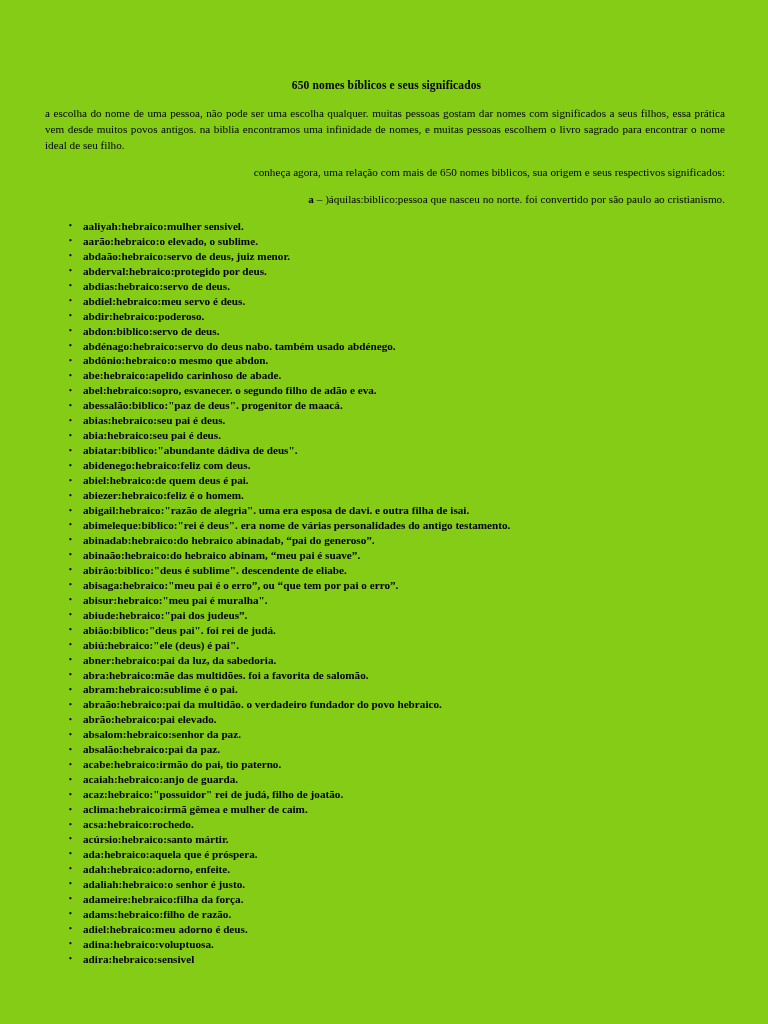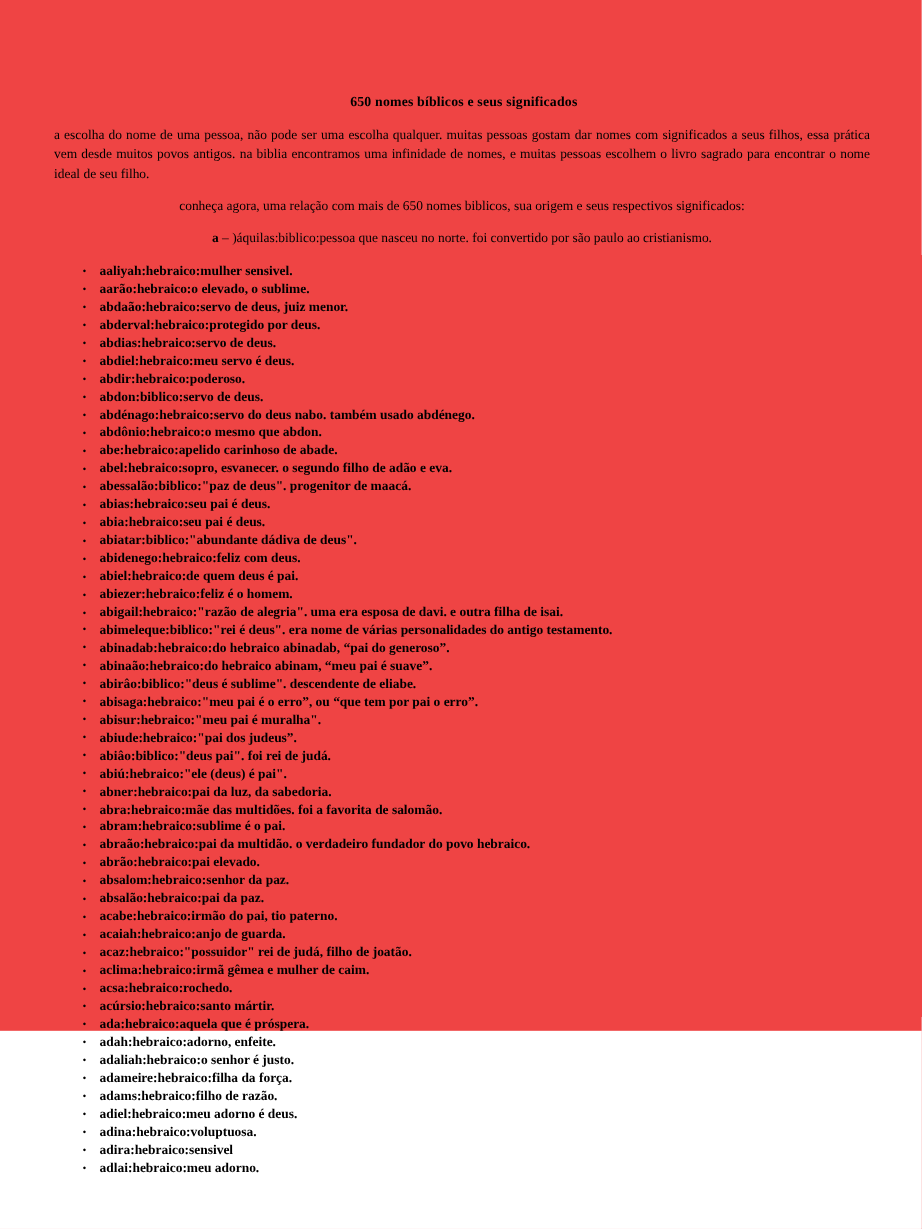--- a/index.html
+++ b/index.html
@@ -10,42 +10,42 @@
   body {
     width: 768px;
     height: 1024px;
     font-family: "Liberation Serif", "DejaVu Serif", serif;
     color: #000000;
     overflow: hidden;
   }
   .page {
     position: relative;
     width: 768px;
-    height: 859px;
-    background: #ef4444;
+    height: 1024px;
+    background: #84cc16;
     box-sizing: border-box;
     padding: 78px 40px 0 45px;
   }
   .doc-title {
     font-size: 11.5px;
     font-weight: bold;
     text-align: center;
     margin: 0 0 14px 0;
     line-height: 1.25;
     letter-spacing: 0.15px;
   }
   .para {
     font-size: 11.2px;
     line-height: 1.42;
     margin: 0 0 11px 0;
     text-align: justify;
     padding-right: 3px;
   }
   .para.no-justify {
-    text-align: center;
+    text-align: right;
   }
   .lead-letter {
     font-weight: bold;
   }
   ul.name-list {
     list-style: none;
     margin: 0;
     padding: 0;
   }
   ul.name-list li {
@@ -123,16 +123,15 @@
       <li><span>acsa:hebraico:rochedo.</span></li>
       <li><span>acúrsio:hebraico:santo mártir.</span></li>
       <li><span>ada:hebraico:aquela que é próspera.</span></li>
       <li><span>adah:hebraico:adorno, enfeite.</span></li>
       <li><span>adaliah:hebraico:o senhor é justo.</span></li>
       <li><span>adameire:hebraico:filha da força.</span></li>
       <li><span>adams:hebraico:filho de razão.</span></li>
       <li><span>adiel:hebraico:meu adorno é deus.</span></li>
       <li><span>adina:hebraico:voluptuosa.</span></li>
       <li><span>adira:hebraico:sensivel</span></li>
-      <li><span>adlai:hebraico:meu adorno.</span></li>
     </ul>
 
 </div>
 
 </body></html>

